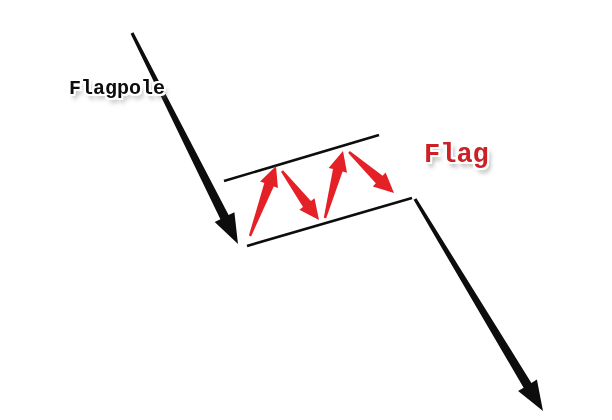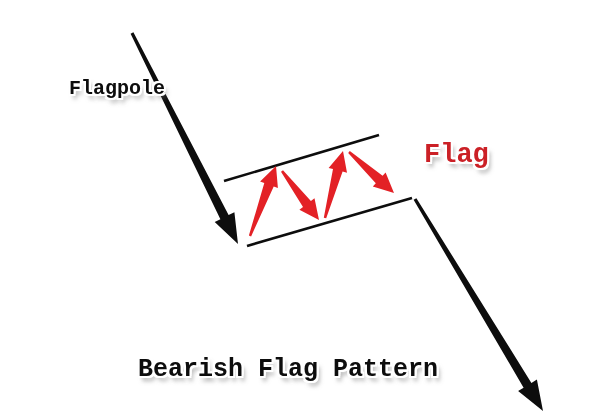--- a/index.html
+++ b/index.html
@@ -44,14 +44,13 @@
       <polygon points="251.1,236.4 273.7,186.5 277.9,188.1 276.0,166.0 260.1,181.4 264.3,183.0 248.9,235.6" fill="#e32126"></polygon>
       <polygon points="281.0,171.7 303.0,207.1 299.4,209.8 319.0,220.0 314.5,198.3 310.9,201.0 283.0,170.3" fill="#e32126"></polygon>
       <polygon points="326.2,218.3 342.6,171.6 347.0,172.8 343.0,151.0 328.6,167.9 333.0,169.0 323.8,217.7" fill="#e32126"></polygon>
       <polygon points="348.2,152.9 375.8,183.2 372.8,186.6 394.0,193.0 385.6,172.5 382.6,175.8 349.8,151.1" fill="#e32126"></polygon>
     </svg>
 
   <div class="diagram-label flagpole-label" style="color: rgb(13, 13, 13);">Flagpole</div>
 
   <div class="diagram-label flag-label" style="color: rgb(203, 32, 38);">Flag</div>
 
-  <div class="diagram-label pattern-title" style="color: rgb(13, 13, 13);">Bearish Flag Pattern</div>
 </div>
 
 </body></html>

